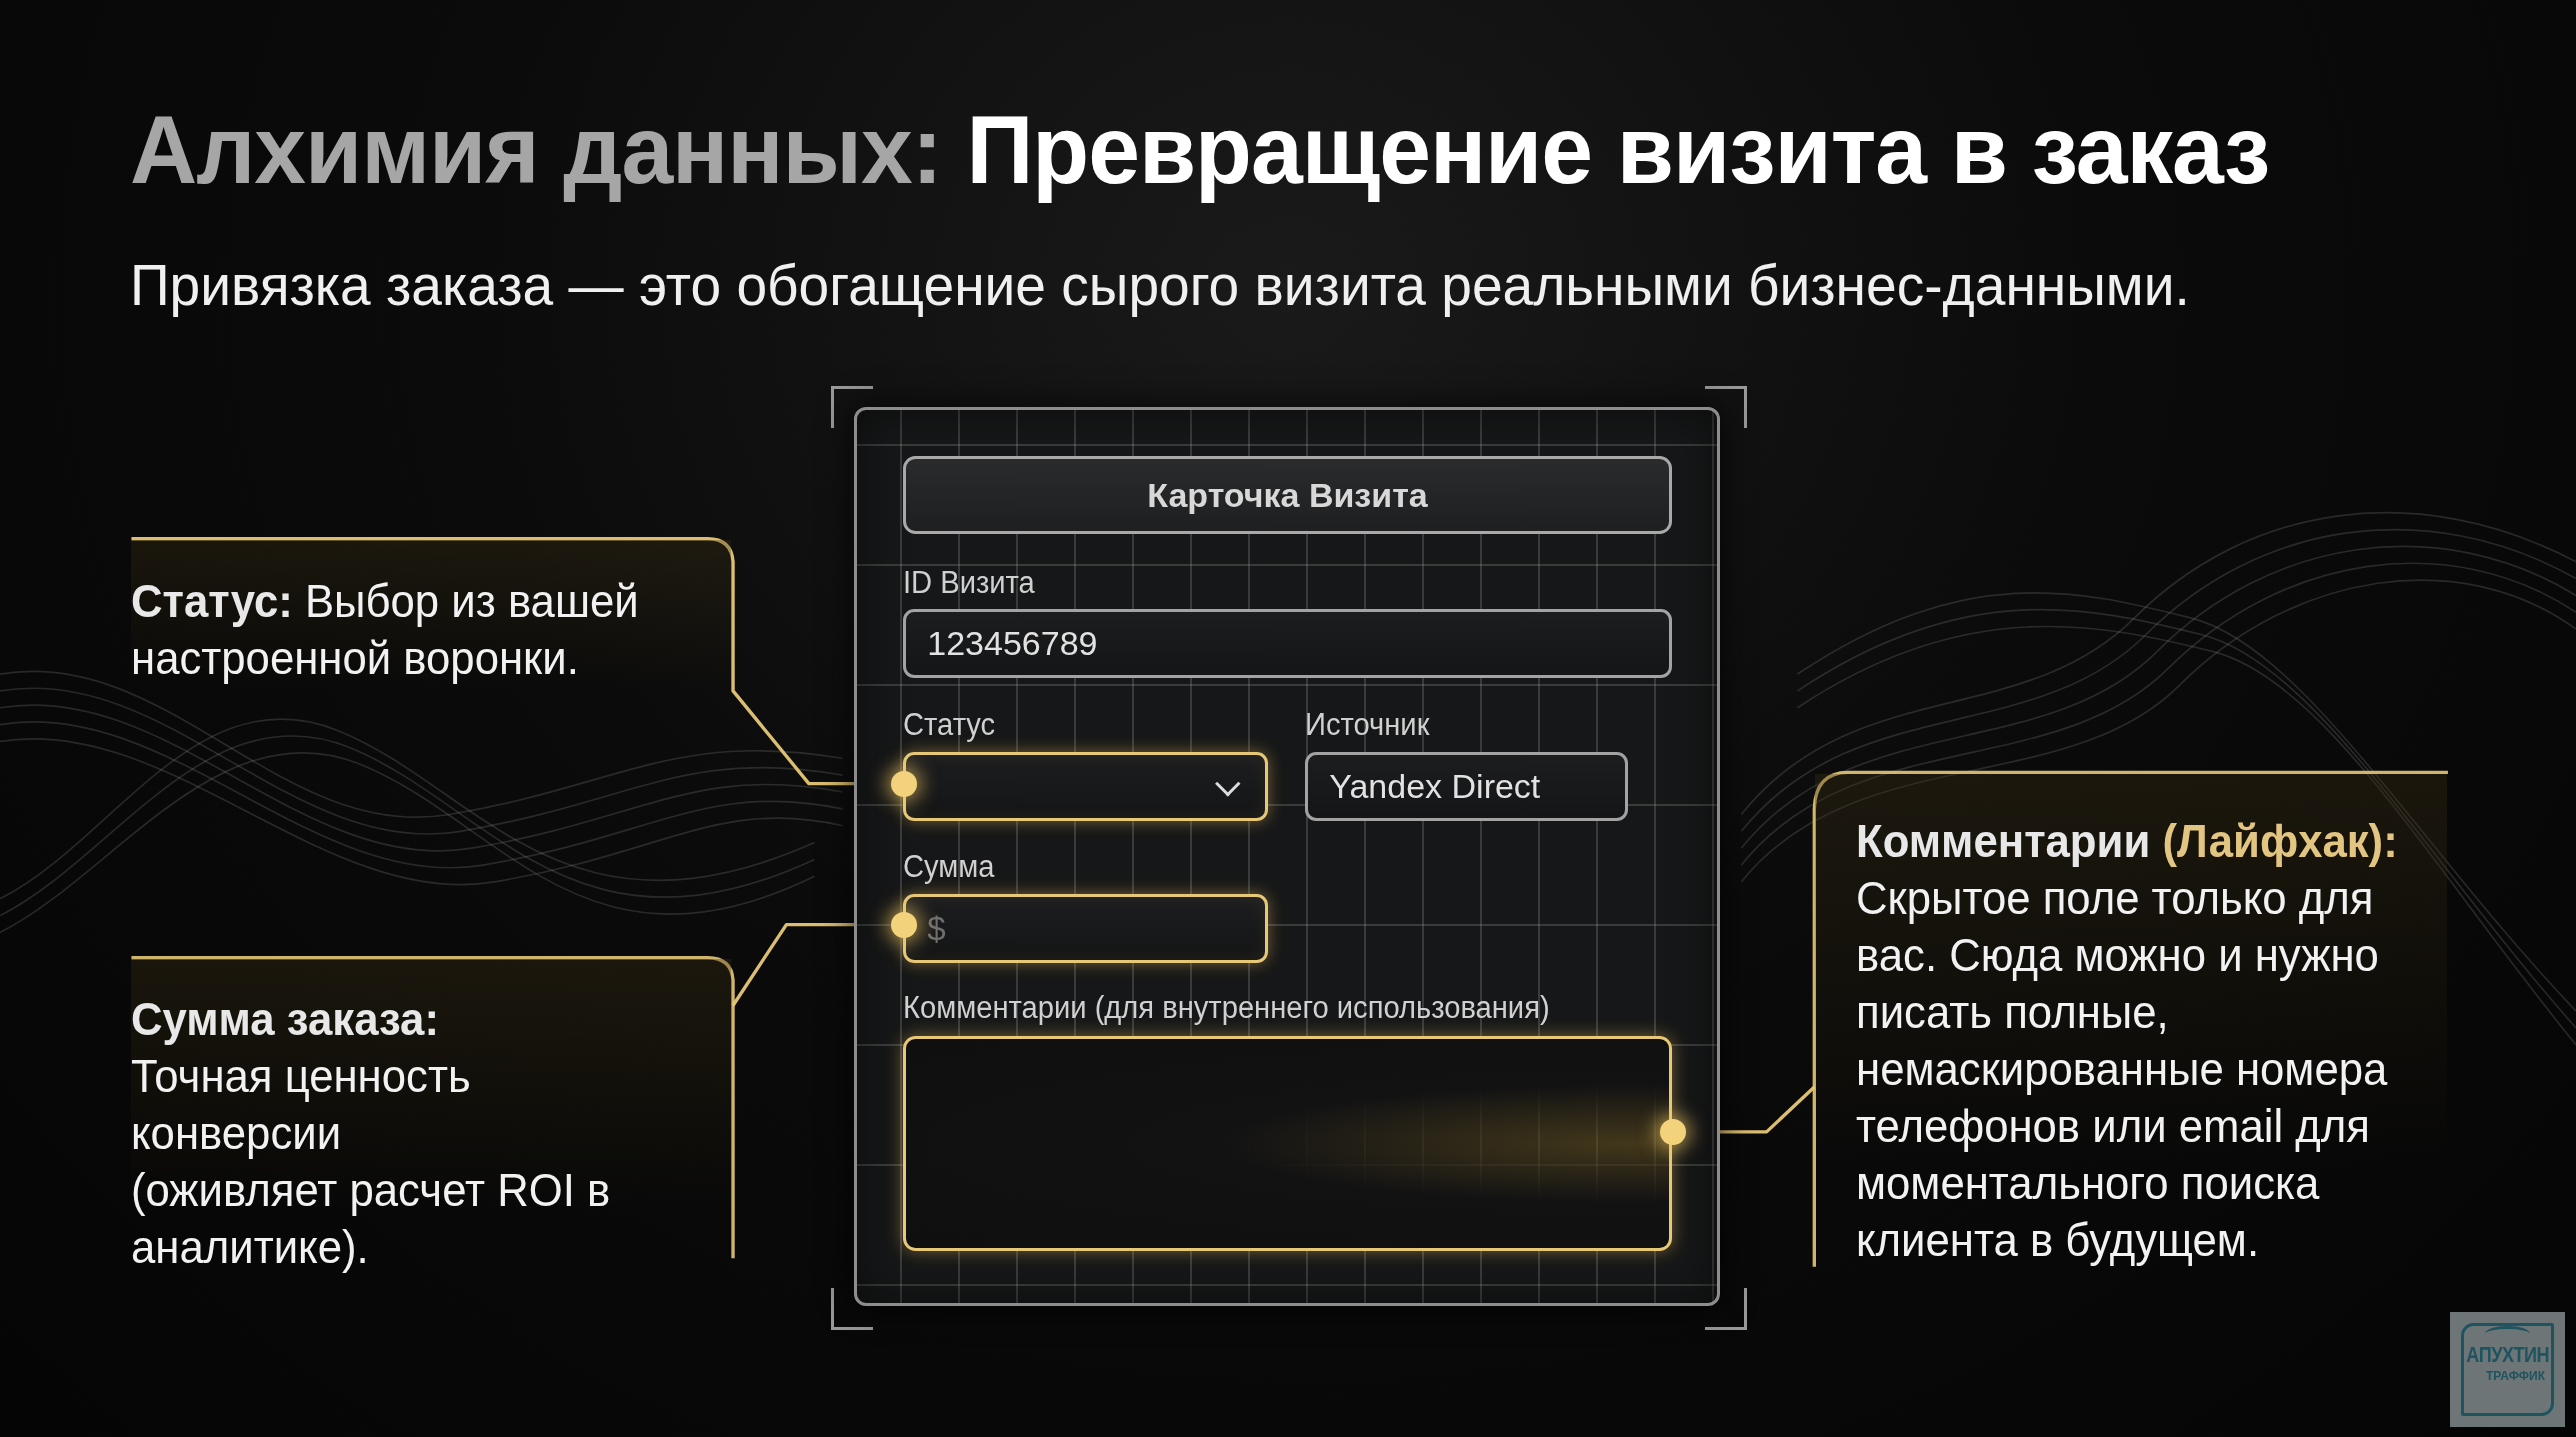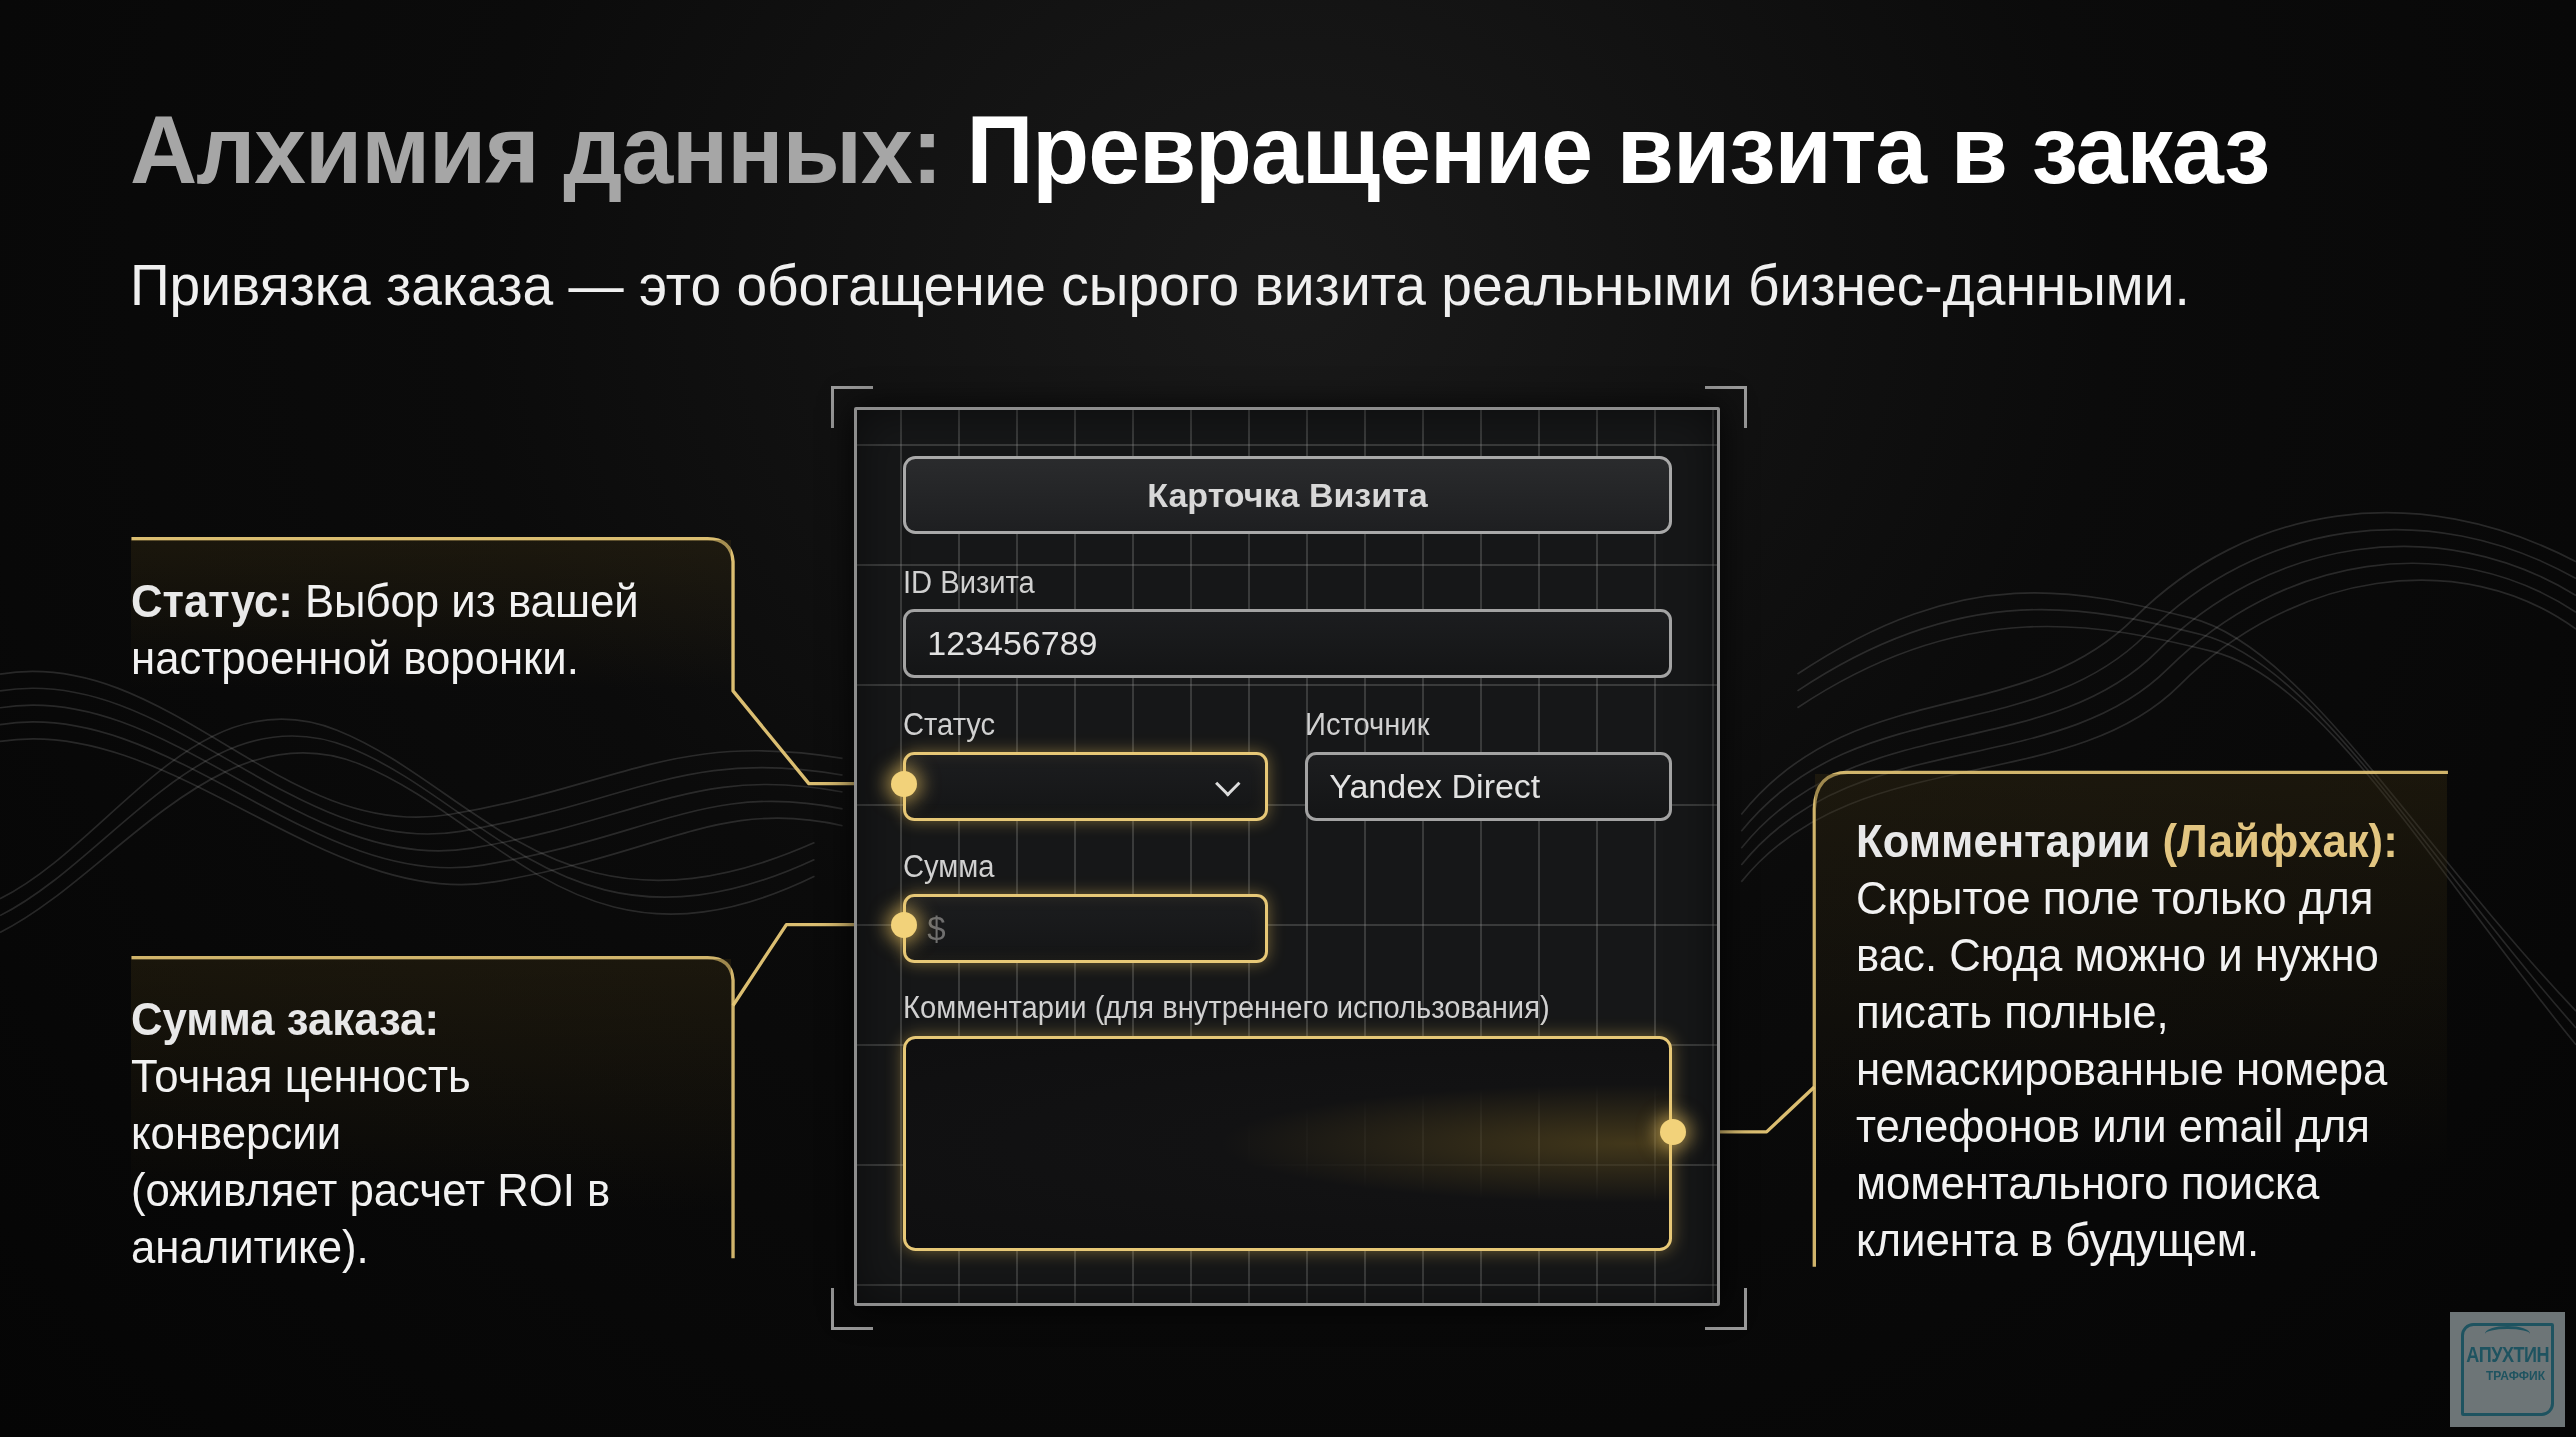--- a/index.html
+++ b/index.html
@@ -31,21 +31,21 @@
   
   .bracket { position: absolute; width: 39px; height: 39px; border-color: #9a9a9a; border-style: solid; border-width: 0; }
   .br-tl { left: 831px; top: 386px; border-top-width: 3.9px; border-left-width: 3.9px; }
   .br-tr { left: 1705px; top: 386px; border-top-width: 3.9px; border-right-width: 3.9px; }
   .br-bl { left: 831px; top: 1288px; border-bottom-width: 3.9px; border-left-width: 3.9px; }
   .br-br { left: 1705px; top: 1288px; border-bottom-width: 3.9px; border-right-width: 3.9px; }
 
   
   .card {
     position: absolute; left: 854px; top: 407px; width: 866px; height: 899px;
-    border: 3.4px solid #8d8d8d; border-radius: 2px; box-sizing: border-box;
+    border: 3.4px solid #8d8d8d; border-radius: 12px; box-sizing: border-box;
     background-color: #161718;
     background-image:
       linear-gradient(to right, rgba(150,150,150,0.28) 1.7px, transparent 1.7px),
       linear-gradient(to bottom, rgba(150,150,150,0.28) 1.7px, transparent 1.7px);
     background-size: 58px 100%, 100% 120px;
     background-position: 43px 0, 0 34px;
     box-shadow: 0 0 34px rgba(0,0,0,0.8), inset 0 0 45px rgba(0,0,0,0.5);
   }
   .card-inner { position: absolute; left: 0; top: 0; right: 0; bottom: 0; }
 
@@ -215,21 +215,21 @@
       <span>123456789</span>
     </div>
 
     <div class="field-label" style="left:46px; top:299px;">Статус</div>
     <div class="input gold" style="left:46px; top:342px; width:365px; height:69px;">
       <span></span>
       <span class="chevron"></span>
     </div>
 
     <div class="field-label" style="left:448px; top:299px;">Источник</div>
-    <div class="input" style="left:448px; top:342px; width:367px; height:69px;">
+    <div class="input" style="left:448px; top:342px; width:323px; height:69px;">
       <span>Yandex Direct</span>
     </div>
 
     <div class="field-label" style="left:46px; top:441px;">Сумма</div>
     <div class="input gold" style="left:46px; top:484px; width:365px; height:69px;">
       <span class="dollar">$</span>
     </div>
 
     <div class="field-label" style="left:46px; top:582px;">Комментарии (для внутреннего использования)</div>
     <div class="textarea" style="left:46px; top:626px; width:769px; height:215px;"></div>

